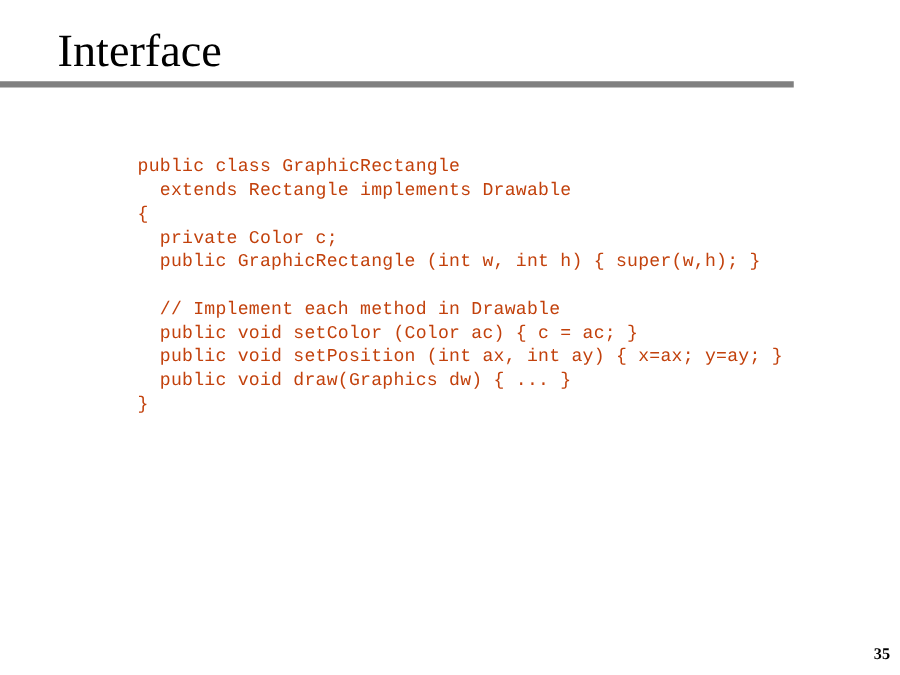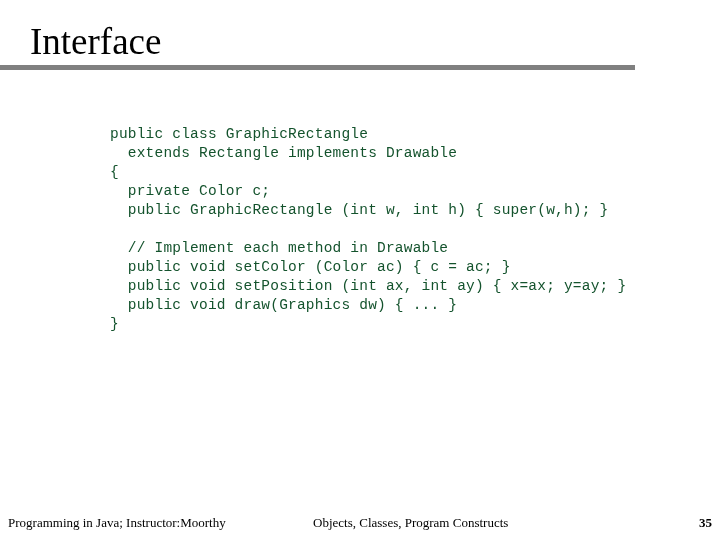--- a/index.html
+++ b/index.html
@@ -21,21 +21,21 @@
     position: absolute;
     left: 0; top: 0;
     width: 720px;
     height: 540px;
     background: #ffffff;
   }
 
   
   #slide-title {
     position: absolute;
-    left: 30px;
+    left: 46px;
     top: 20px;
     font-family: "Liberation Serif", "DejaVu Serif", serif;
     font-size: 37px;
     line-height: 44px;
     font-weight: normal;
     letter-spacing: 0px;
     color: #000000;
     white-space: nowrap;
   }
 
@@ -52,21 +52,21 @@
   
   #code-block {
     position: absolute;
     left: 110px;
     top: 110px;
     width: 600px;
     font-family: "Liberation Mono", "DejaVu Sans Mono", monospace;
     font-size: 14.5px;
     line-height: 19px;
     white-space: pre;
-    color: #14532d;
+    color: #c2410c;
     letter-spacing: 0.2px;
   }
   #code-block .code-line {
     display: block;
     height: 19px;
     white-space: pre;
   }
   #code-block .code-line.blank {
     height: 19px;
   }
@@ -107,18 +107,16 @@
 
 <div id="slide" style="background: rgb(255, 255, 255); color: rgb(0, 0, 0);">
 
   <div id="slide-title">Interface</div>
 
   <div id="title-rule" style="background: rgb(128, 128, 128);"></div>
 
   <pre id="code-block"><span class="code-line">public class GraphicRectangle</span><span class="code-line">  extends Rectangle implements Drawable</span><span class="code-line">{</span><span class="code-line">  private Color c;</span><span class="code-line">  public GraphicRectangle (int w, int h) { super(w,h); }</span><span class="code-line blank">&nbsp;</span><span class="code-line">  // Implement each method in Drawable</span><span class="code-line">  public void setColor (Color ac) { c = ac; }</span><span class="code-line">  public void setPosition (int ax, int ay) { x=ax; y=ay; }</span><span class="code-line">  public void draw(Graphics dw) { ... }</span><span class="code-line">}</span></pre>
 
   <div id="footer">
-    <div id="footer-left">Programming in Java; Instructor:Moorthy</div>
-    <div id="footer-center">Objects, Classes, Program Constructs</div>
     <div id="footer-page">35</div>
   </div>
 
 </div>
 
 </body></html>

